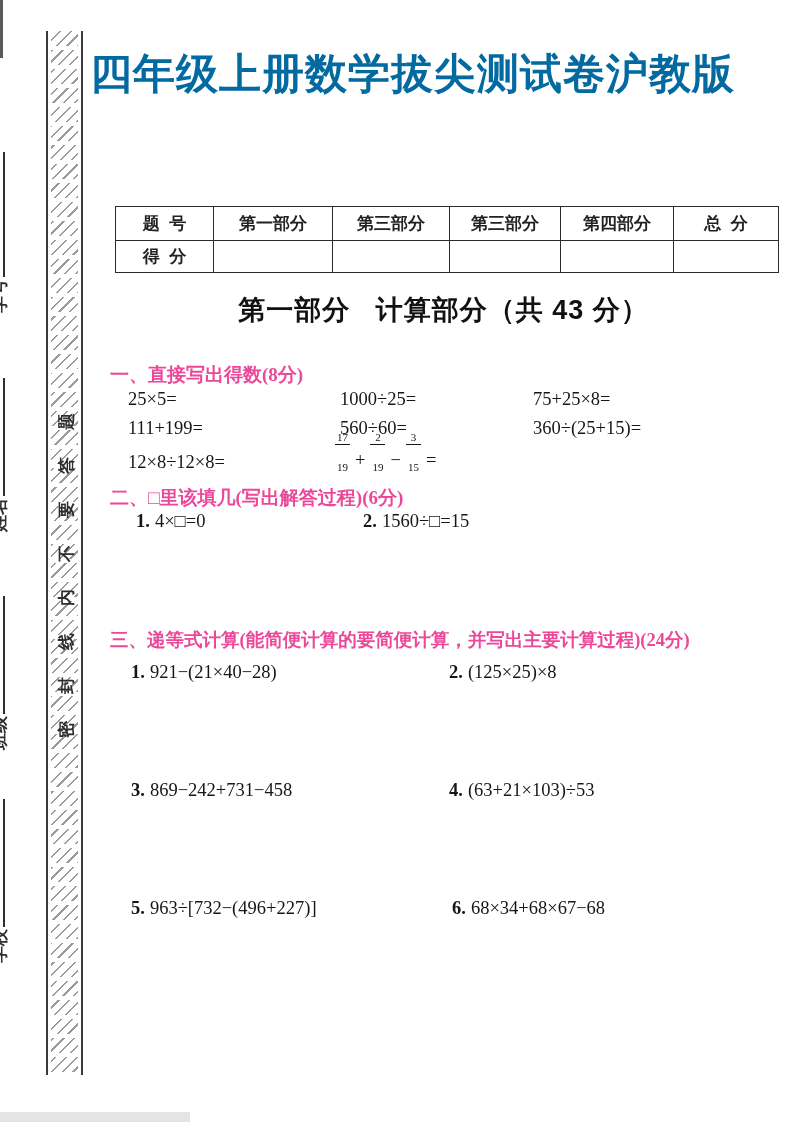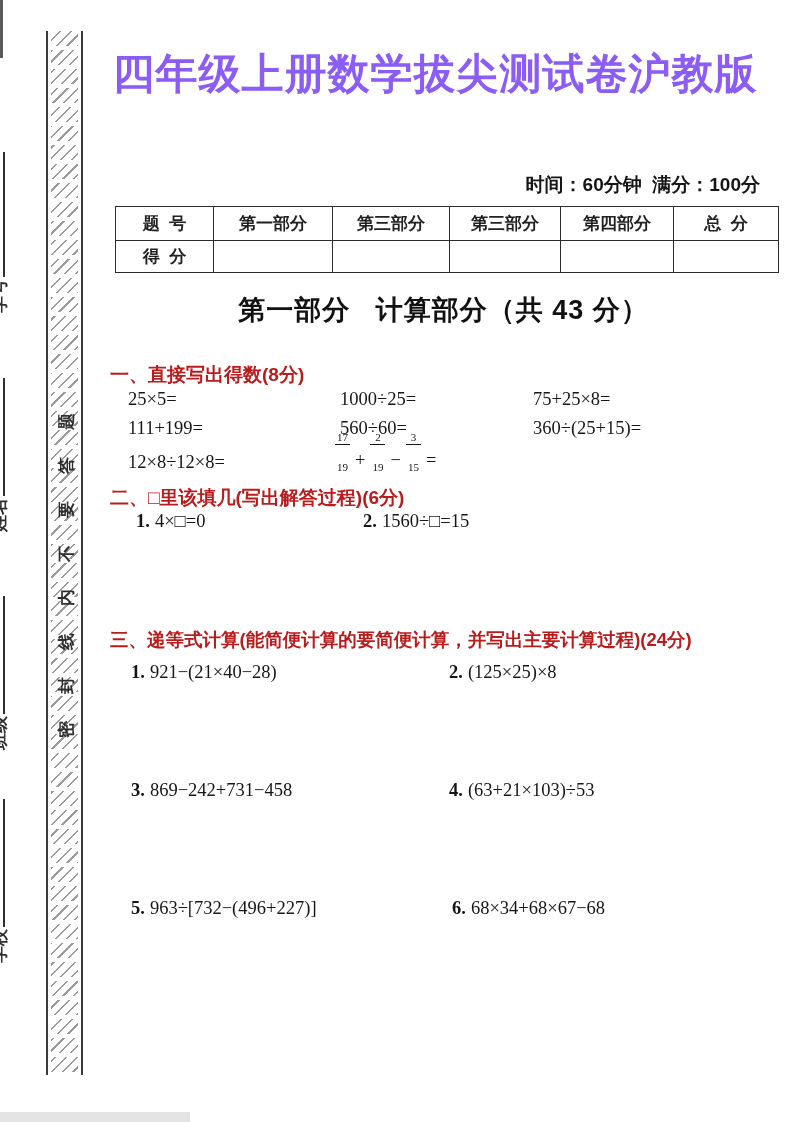--- a/index.html
+++ b/index.html
@@ -28,38 +28,38 @@
     font-size:17px;font-weight:600;letter-spacing:27px;color:#2e2e2e;white-space:nowrap;
   }
   .side-label{
     position:absolute;height:22px;line-height:22px;transform-origin:0 100%;
     transform:rotate(-90deg);white-space:nowrap;
     font-size:17px;font-weight:600;color:#2e2e2e;
   }
   .side-label .ul{display:inline-block;height:3px;border-bottom:2px solid #2e2e2e;margin-left:2px;}
 
   
-  .title{position:absolute;left:90px;top:46px;width:690px;text-align:center;
-    font-size:42px;font-weight:700;letter-spacing:1px;color:#8b5cf6;white-space:nowrap;}
+  .title{position:absolute;left:90px;top:46px;width:690px;
+    font-size:42px;font-weight:700;letter-spacing:1px;color:#0369a1;white-space:nowrap;}
   .subtitle{position:absolute;left:90px;top:112px;width:690px;text-align:center;
     font-size:35px;font-weight:700;color:#111;white-space:nowrap;}
   .info{position:absolute;right:33px;top:172px;font-size:19px;font-weight:600;color:#161616;white-space:pre;}
 
   
   .score-table{position:absolute;left:115px;top:206px;width:657px;
     border-collapse:collapse;table-layout:fixed;}
   .score-table td{border:1.6px solid #2b2b2b;text-align:center;vertical-align:middle;
     font-size:17px;font-weight:600;color:#222;white-space:pre;padding:0;}
   .score-table tr.hrow td{height:33px;}
   .score-table tr.srow td{height:31px;}
 
   
   .part-heading{position:absolute;left:115px;top:292px;width:657px;text-align:center;
     font-size:27px;font-weight:700;letter-spacing:1px;color:#111;white-space:pre;}
-  .sec-title{position:absolute;left:110px;font-size:19px;font-weight:700;color:#b91c1c;white-space:pre;}
+  .sec-title{position:absolute;left:110px;font-size:19px;font-weight:700;color:#ec4899;white-space:pre;font-family:Liberation Serif, serif;}
   .sec1-title{top:362px;}
   .sec2-title{top:485px;}
   .sec3-title{top:627px;font-size:18.5px;}
 
   
   .eq{position:absolute;font-family:"Liberation Serif",serif;font-size:18.5px;color:#161616;white-space:pre;}
   .frac-expr{position:absolute;left:335px;top:437px;height:46px;display:flex;align-items:center;
     font-family:"Liberation Serif",serif;color:#161616;}
   .frac{display:inline-flex;flex-direction:column;align-items:center;
     font-size:11px;line-height:1.15;}
@@ -88,21 +88,20 @@
     <span>班级</span><span class="ul" style="width:118px;"></span>
   </div>
   <div class="side-label" style="left:11px;top:941px;">
     <span>学校</span><span class="ul" style="width:128px;"></span>
   </div>
 
   <div class="seal-band"></div>
   <div class="seal-text">密封线内不要答题</div>
 
   <div class="title">四年级上册数学拔尖测试卷沪教版</div>
-  <div class="info">时间：60分钟  满分：100分</div>
 
   <table class="score-table">
     <tbody>
         <tr class="hrow">
       <td style="width:97px;">题  号</td>
       <td style="width:118px;">第一部分</td>
       <td style="width:116px;">第三部分</td>
       <td style="width:110px;">第三部分</td>
       <td style="width:112px;">第四部分</td>
       <td style="width:104px;">总  分</td>

